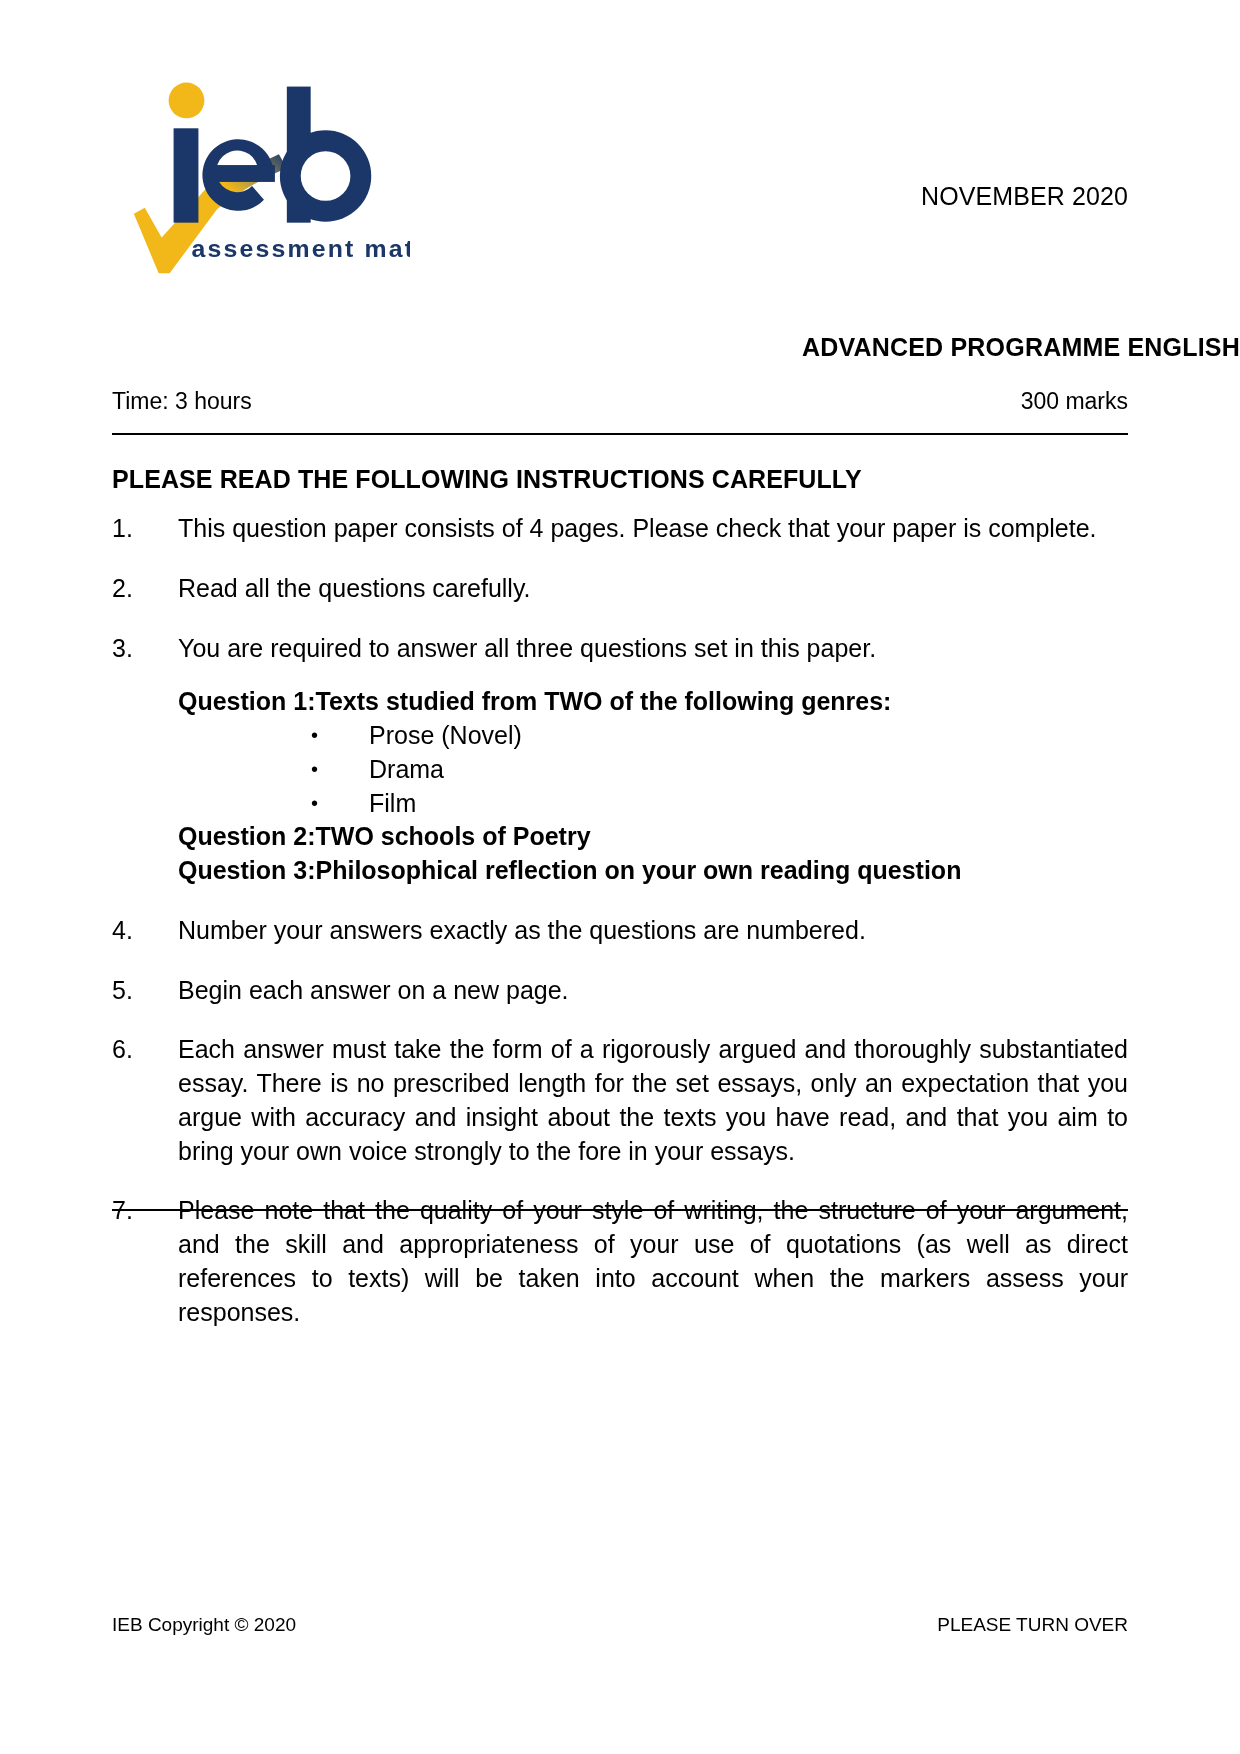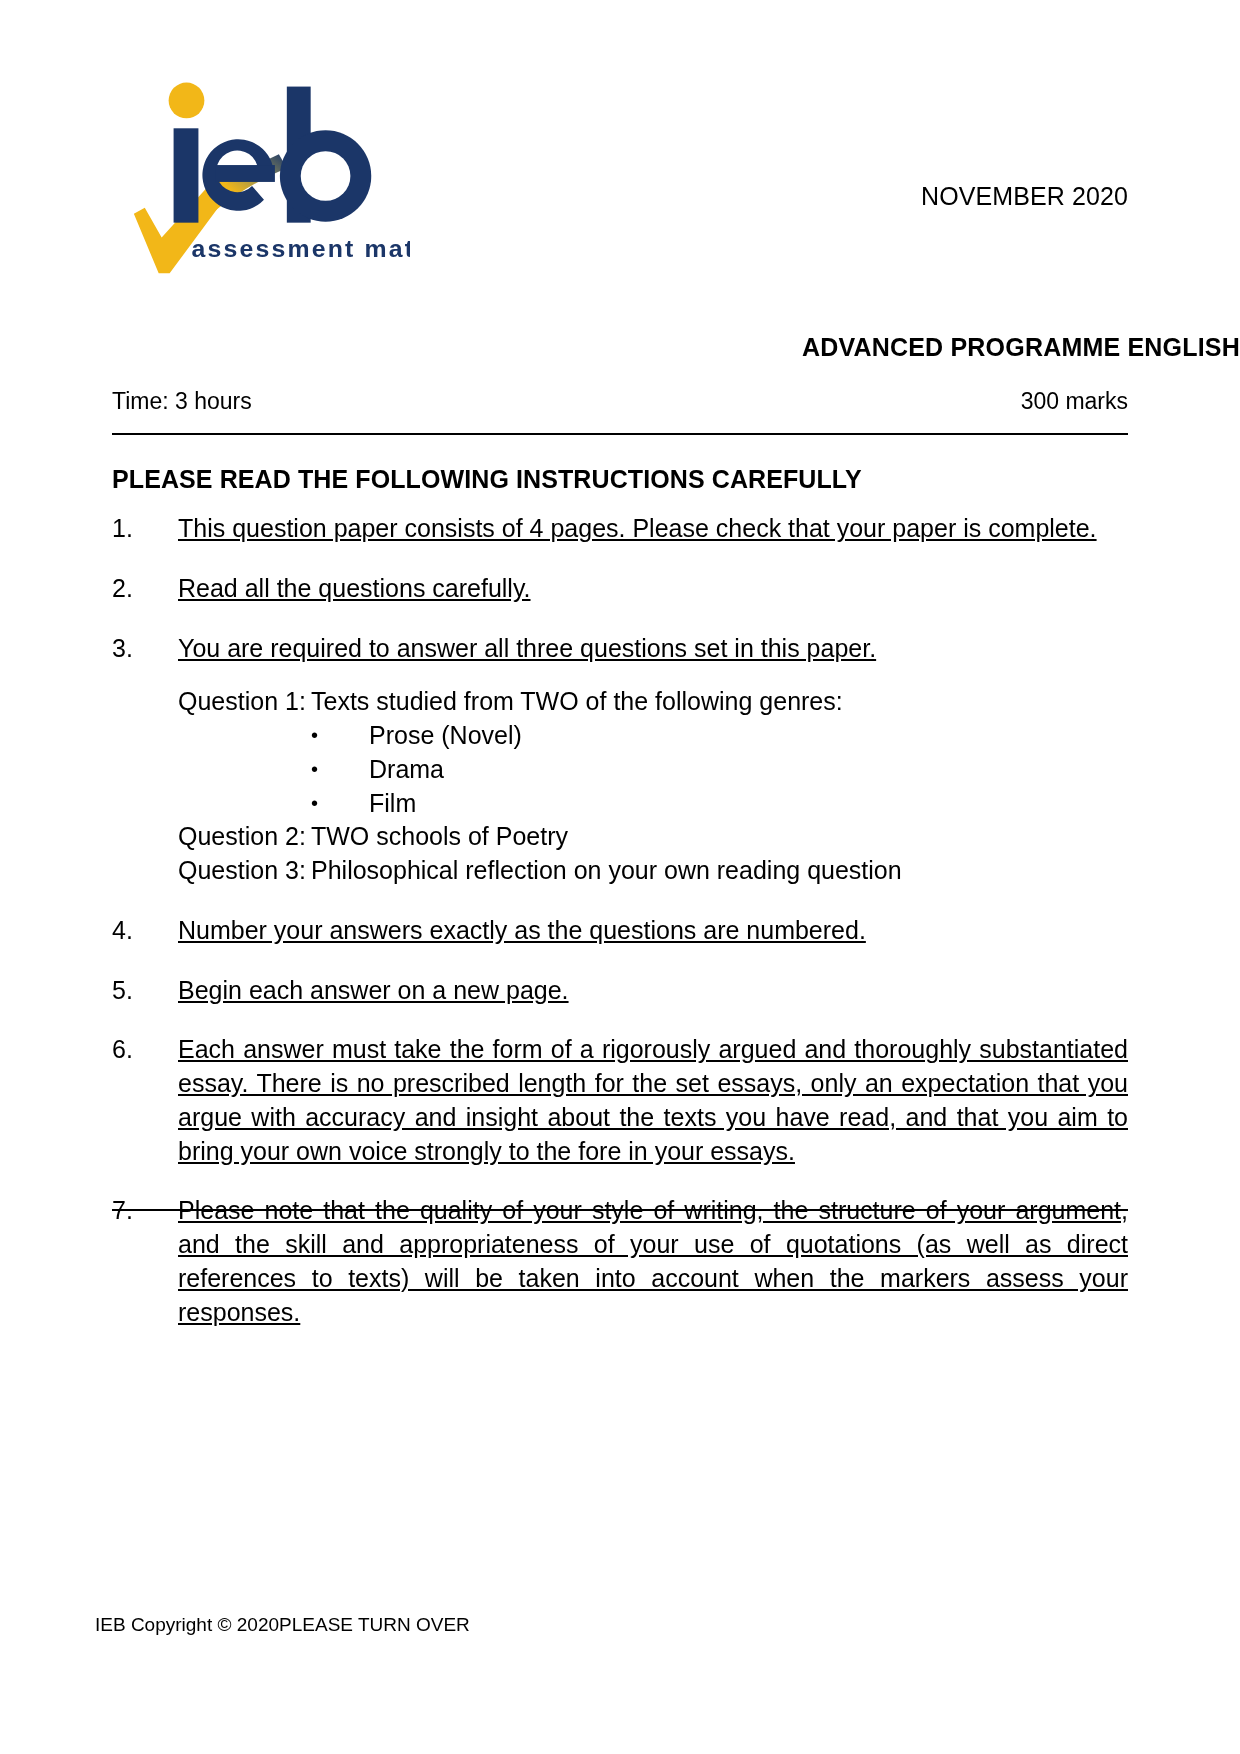--- a/index.html
+++ b/index.html
@@ -102,38 +102,38 @@
     align-items: flex-start;
     margin-bottom: 26px;
   }
   .instr-num {
     width: 66px;
     flex: 0 0 66px;
     text-align: left;
   }
   .instr-text {
     flex: 1 1 auto;
-    text-decoration: underline;
   }
   .instr-text.justify {
     text-align: justify;
     text-justify: inter-word;
   }
 
   
   .question-block {
     margin-left: 66px;
     margin-top: -6px;
     margin-bottom: 26px;
     font-size: 25px;
     line-height: 1.35;
   }
   .q-row {
     display: flex;
     align-items: flex-start;
+    font-weight: bold;
   }
   .q-label {
     flex: 0 0 133px;
     white-space: nowrap;
   }
   .q-desc { flex: 1 1 auto; }
 
   .genre-list {
     margin: 0;
     padding: 0;
@@ -148,25 +148,25 @@
     flex: 0 0 58px;
     text-align: left;
     font-size: 20px;
     line-height: 1.65;
   }
   .genre-label { flex: 1 1 auto; }
 
   
   .footer {
     position: absolute;
-    left: 95px;
+    left: 112px;
     right: 112px;
     bottom: 118px;
     display: flex;
-    justify-content: flex-start;
+    justify-content: space-between;
     font-size: 19px;
   }
 </style>
 </head>
 <body>
 
 <div class="page">
 
   <div class="header">
 

